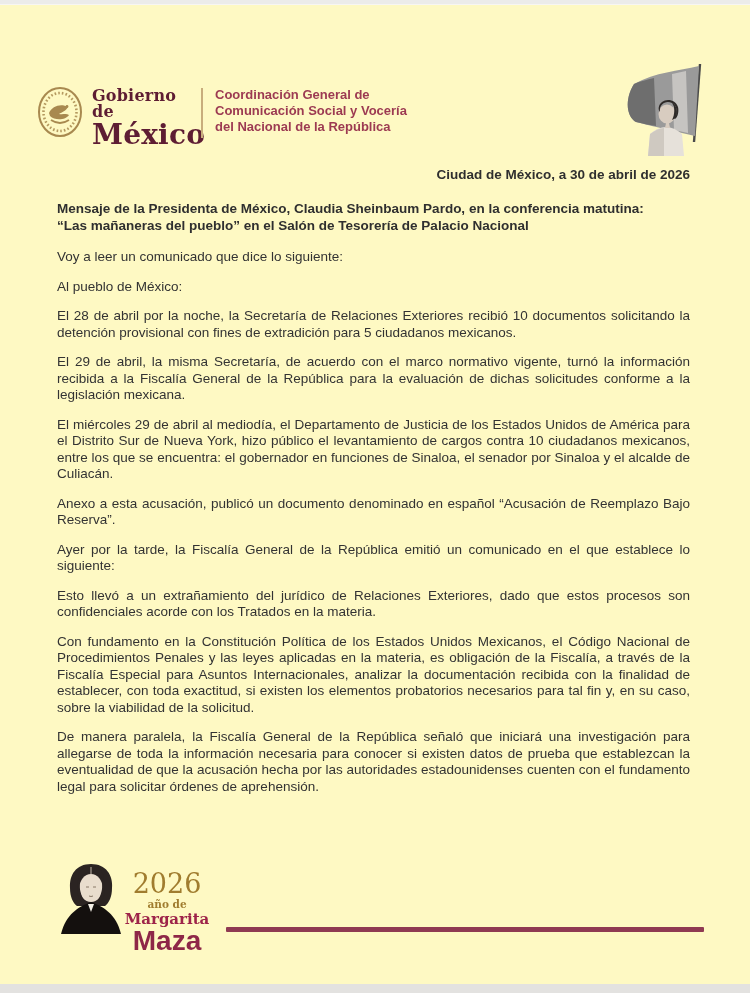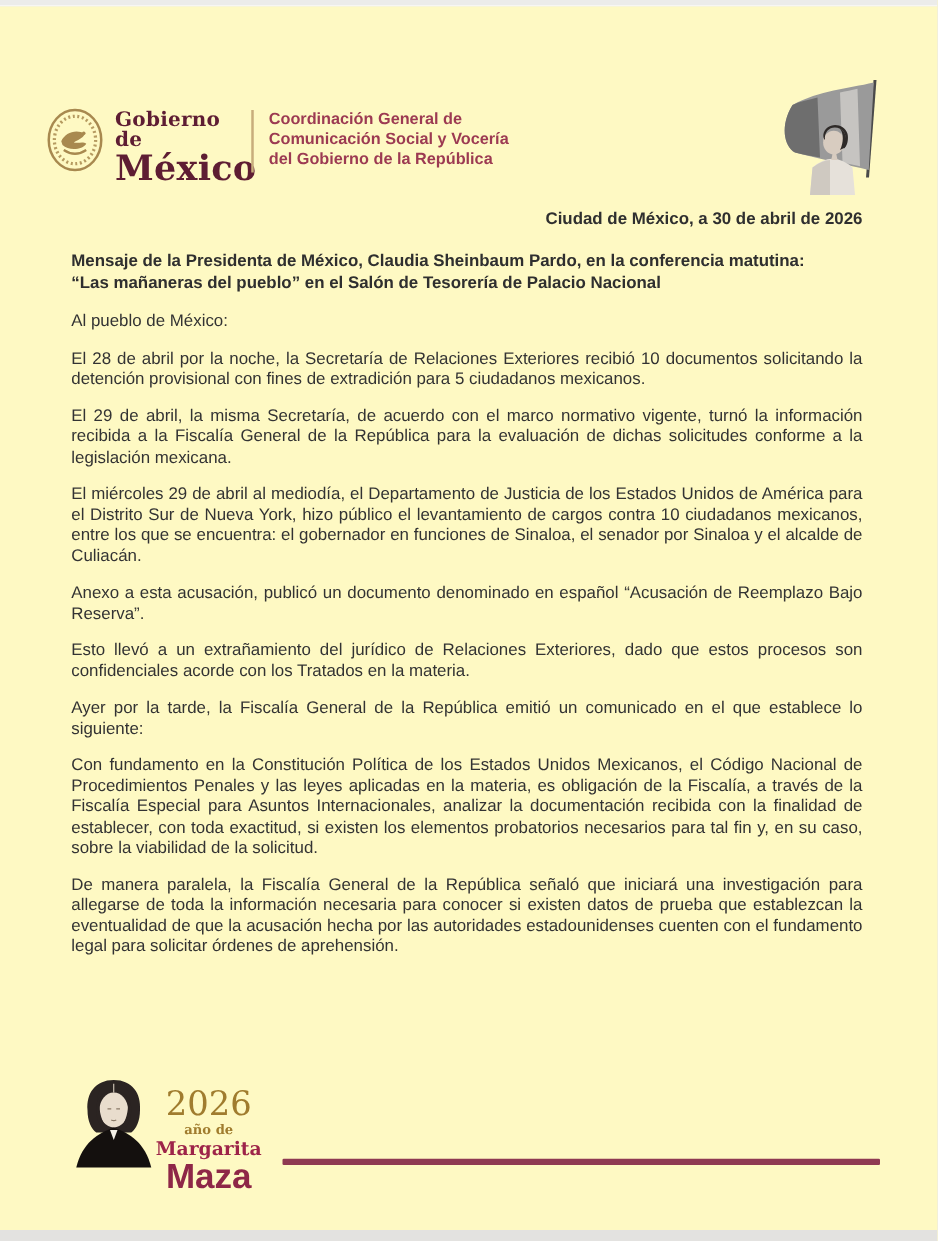--- a/index.html
+++ b/index.html
@@ -72,21 +72,21 @@
   <div class="brand">
     <div class="b1">Gobierno de</div>
     <div class="b2">México</div>
   </div>
 
   <div class="divider"></div>
 
   <div class="coordination">
     <div>Coordinación General de</div>
     <div>Comunicación Social y Vocería</div>
-    <div>del Gobierno de la República</div>
+    <div>del Nacional de la República</div>
   </div>
 
   <div class="flagart">
     <svg viewBox="0 0 92 96" width="92" height="96">
 
       <path d="M80,2 L74,80" stroke="#4a4a4a" stroke-width="2.4" fill="none"></path>
 
       <path d="M79,4 C58,9 36,10 14,22 C4,38 7,55 16,60 C40,66 58,70 75,74 Z" fill="#9a9a9a"></path>
       <path d="M14,22 C4,38 7,55 16,60 C24,62 30,63 36,64 L34,16 C27,18 20,19 14,22 Z" fill="#6e6e6e"></path>
       <path d="M52,12 L54,68 L68,71 L66,9 C61,10 57,11 52,12 Z" fill="#c6c4c1"></path>
@@ -102,27 +102,28 @@
 
   <div class="letter">
     <div class="dateline">Ciudad de México, a 30 de abril de 2026</div>
 
     <div class="doc-title">
       <div>Mensaje de la Presidenta de México, Claudia Sheinbaum Pardo, en la conferencia matutina:</div>
       <div>“Las mañaneras del pueblo” en el Salón de Tesorería de Palacio Nacional</div>
     </div>
 
     <div class="body-text">
+      <p>Voy a leer un comunicado que dice lo siguiente:</p>
       <p>Al pueblo de México:</p>
       <p>El 28 de abril por la noche, la Secretaría de Relaciones Exteriores recibió 10 documentos solicitando la detención provisional con fines de extradición para 5 ciudadanos mexicanos.</p>
       <p>El 29 de abril, la misma Secretaría, de acuerdo con el marco normativo vigente, turnó la información recibida a la Fiscalía General de la República para la evaluación de dichas solicitudes conforme a la legislación mexicana.</p>
       <p>El miércoles 29 de abril al mediodía, el Departamento de Justicia de los Estados Unidos de América para el Distrito Sur de Nueva York, hizo público el levantamiento de cargos contra 10 ciudadanos mexicanos, entre los que se encuentra: el gobernador en funciones de Sinaloa, el senador por Sinaloa y el alcalde de Culiacán.</p>
       <p>Anexo a esta acusación, publicó un documento denominado en español “Acusación de Reemplazo Bajo Reserva”.</p>
+      <p>Ayer por la tarde, la Fiscalía General de la República emitió un comunicado en el que establece lo siguiente:</p>
       <p>Esto llevó a un extrañamiento del jurídico de Relaciones Exteriores, dado que estos procesos son confidenciales acorde con los Tratados en la materia.</p>
-      <p>Ayer por la tarde, la Fiscalía General de la República emitió un comunicado en el que establece lo siguiente:</p>
       <p>Con fundamento en la Constitución Política de los Estados Unidos Mexicanos, el Código Nacional de Procedimientos Penales y las leyes aplicadas en la materia, es obligación de la Fiscalía, a través de la Fiscalía Especial para Asuntos Internacionales, analizar la documentación recibida con la finalidad de establecer, con toda exactitud, si existen los elementos probatorios necesarios para tal fin y, en su caso, sobre la viabilidad de la solicitud.</p>
       <p>De manera paralela, la Fiscalía General de la República señaló que iniciará una investigación para allegarse de toda la información necesaria para conocer si existen datos de prueba que establezcan la eventualidad de que la acusación hecha por las autoridades estadounidenses cuenten con el fundamento legal para solicitar órdenes de aprehensión.</p>
     </div>
   </div>
 
   <div class="portrait">
     <svg viewBox="0 0 70 80" width="70" height="80">
 
       <path d="M35,4 C20,4 13,15 14,28 C14,37 17,43 21,46 L49,46 C53,43 56,37 56,28 C57,15 50,4 35,4 Z" fill="#2b2422"></path>
 

